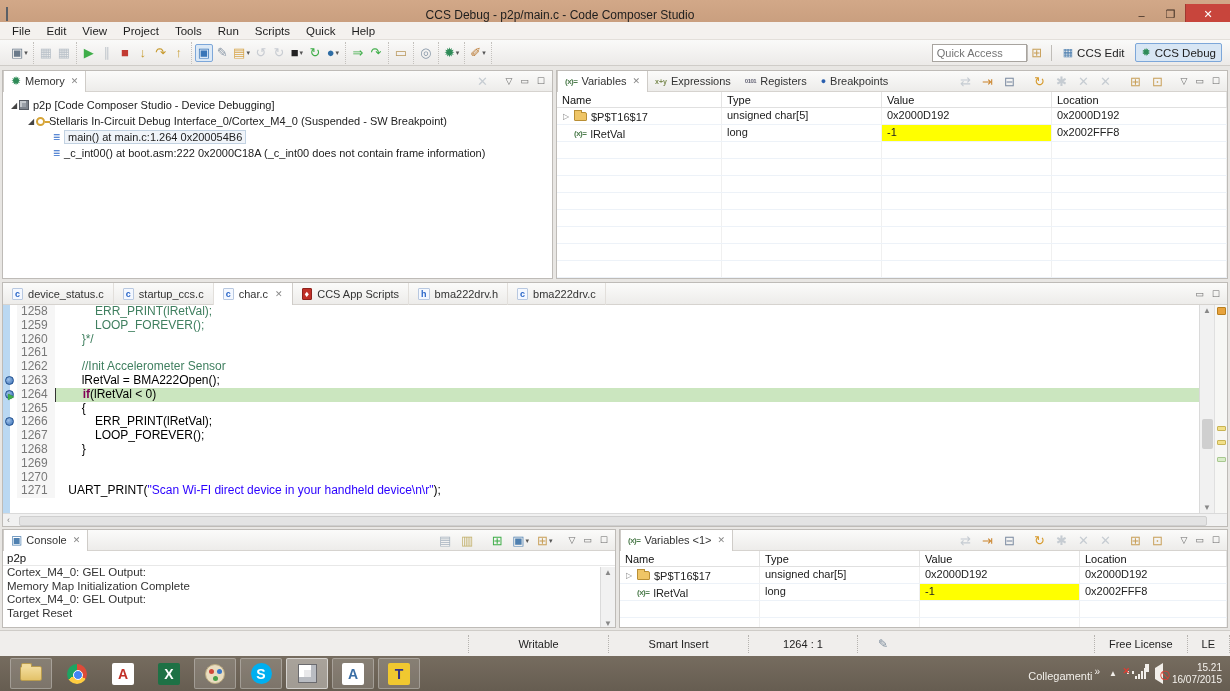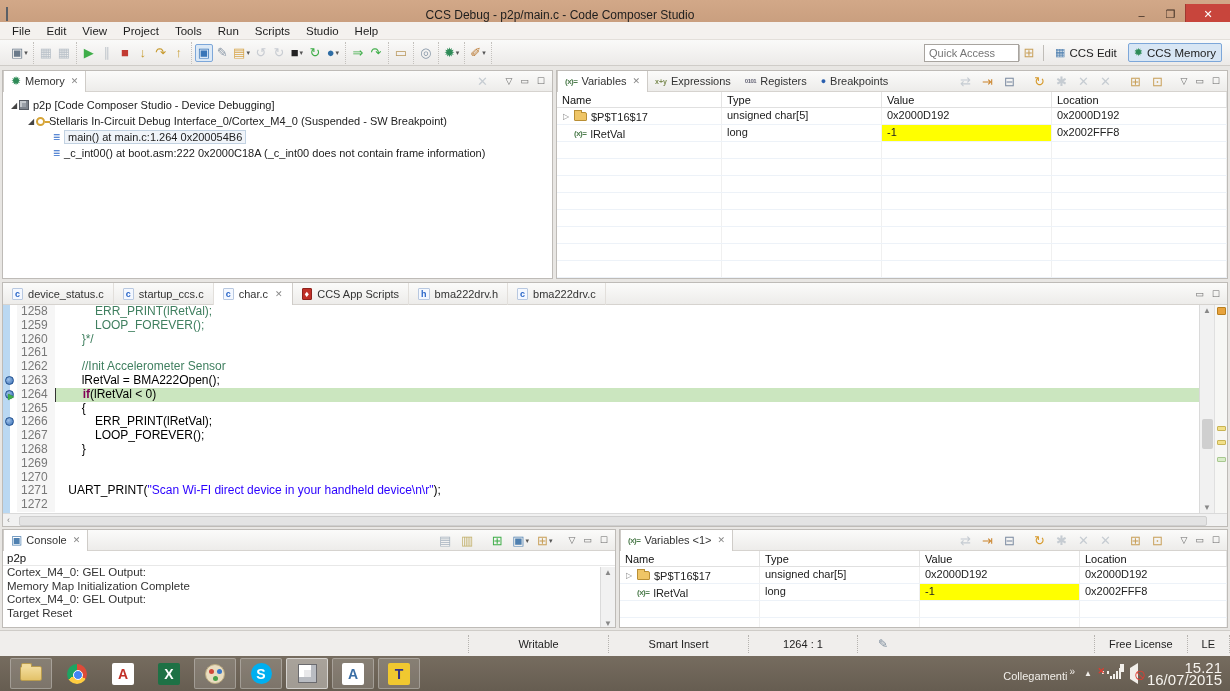--- a/index.html
+++ b/index.html
@@ -126,21 +126,21 @@
   .chev{font-size:10px;vertical-align:super;margin-left:2px;}
   .trayico{font-size:10px;color:#F2EFEA;position:relative;}
   .sigbars{display:flex;align-items:flex-end;gap:1px;height:11px;}
   .sigbars i{width:2px;background:#F2EFEA;display:block;}
   .redx{position:absolute;right:-4px;bottom:-2px;color:#E03C30;font-size:9px;font-weight:bold;}
   .plug{width:10px;height:9px;background:#F2EFEA;border-radius:1px;position:relative;margin-top:3px;}
   .plug:before{content:"";position:absolute;left:1px;top:-3px;width:2px;height:3px;background:#F2EFEA;}
   .plug:after{content:"";position:absolute;left:6px;top:-3px;width:2px;height:3px;background:#F2EFEA;}
   .spk{width:0;height:0;border-top:5px solid transparent;border-bottom:5px solid transparent;border-right:8px solid #F2EFEA;position:relative;}
   .spk i{position:absolute;left:-10px;top:-4px;width:4px;height:8px;background:#F2EFEA;}
-  .clock{text-align:right;font-size:15px;line-height:12px;color:#F6F3EE;}
+  .clock{text-align:right;font-size:10px;line-height:12px;color:#F6F3EE;}
 </style>
 </head>
 <body>
 
 <div class="window">
 
   <div class="titlebar">
     <span class="appicon"><span class="cube"></span></span>
     <div class="title">CCS Debug - p2p/main.c - Code Composer Studio</div>
     <div class="winbtns">
@@ -151,21 +151,21 @@
   </div>
 
   <div class="menubar" id="menubar">
       <span class="menuitem">File</span>
       <span class="menuitem">Edit</span>
       <span class="menuitem">View</span>
       <span class="menuitem">Project</span>
       <span class="menuitem">Tools</span>
       <span class="menuitem">Run</span>
       <span class="menuitem">Scripts</span>
-      <span class="menuitem">Studio</span>
+      <span class="menuitem">Quick</span>
       <span class="menuitem">Help</span>
     </div>
 
   <div class="toolbar">
     <div id="toolgroups" style="display:flex;align-items:center;">
         <div class="tgroup">
           <span class="ticon" style="color: rgb(106, 122, 138);">▣<span class="dd">▾</span></span>
         </div>
         <div class="tgroup">
           <span class="ticon" style="color: rgb(184, 192, 200);">▦</span>
@@ -211,21 +211,21 @@
       <span class="vline"></span>
       <div class="persp">
         <span class="ticon" style="color:#C8A05A;">⊞</span>
         <span class="vline"></span>
         <div class="pbtn">
           <span class="pico" style="color:#4F80B0;">▦</span>
           <span>CCS Edit</span>
         </div>
         <div class="pbtn sel">
           <span class="pico" style="color:#2E8B57;">✹</span>
-          <span>CCS Memory</span>
+          <span>CCS Debug</span>
         </div>
       </div>
     </div>
   </div>
 
   <div class="workspace">
 
     <div class="panel" style="left:2px;top:4px;width:551px;height:209px;">
       <div class="ptabs">
         <div class="ptab active">
@@ -492,25 +492,20 @@
             </div>
             <div class="cl">
               <span class="gutmark"></span>
               <span class="lnum">1270</span>
               <span class="ltext"></span>
             </div>
             <div class="cl">
               <span class="gutmark"></span>
               <span class="lnum">1271</span>
               <span class="ltext"><span>    UART_PRINT(</span><span class="tk-str">"Scan Wi-FI direct device in your handheld device\n\r"</span><span>);</span></span>
-            </div>
-            <div class="cl">
-              <span class="gutmark"></span>
-              <span class="lnum">1272</span>
-              <span class="ltext"></span>
             </div>
           </div>
         <div class="vscroll">
           <div class="sarrow" style="top:1px;">▲</div>
           <div class="sthumb" style="top:55%;height:14%;"></div>
           <div class="sarrow" style="bottom:1px;">▼</div>
         </div>
         <div class="ruler">
           <div class="rmark" style="top:2px;height:8px;background:#E8A33D;border:1px solid #B97F1F;"></div>
           <div class="rmark" style="top:58%;background:#F2E08A;border:1px solid #C9B455;"></div>

